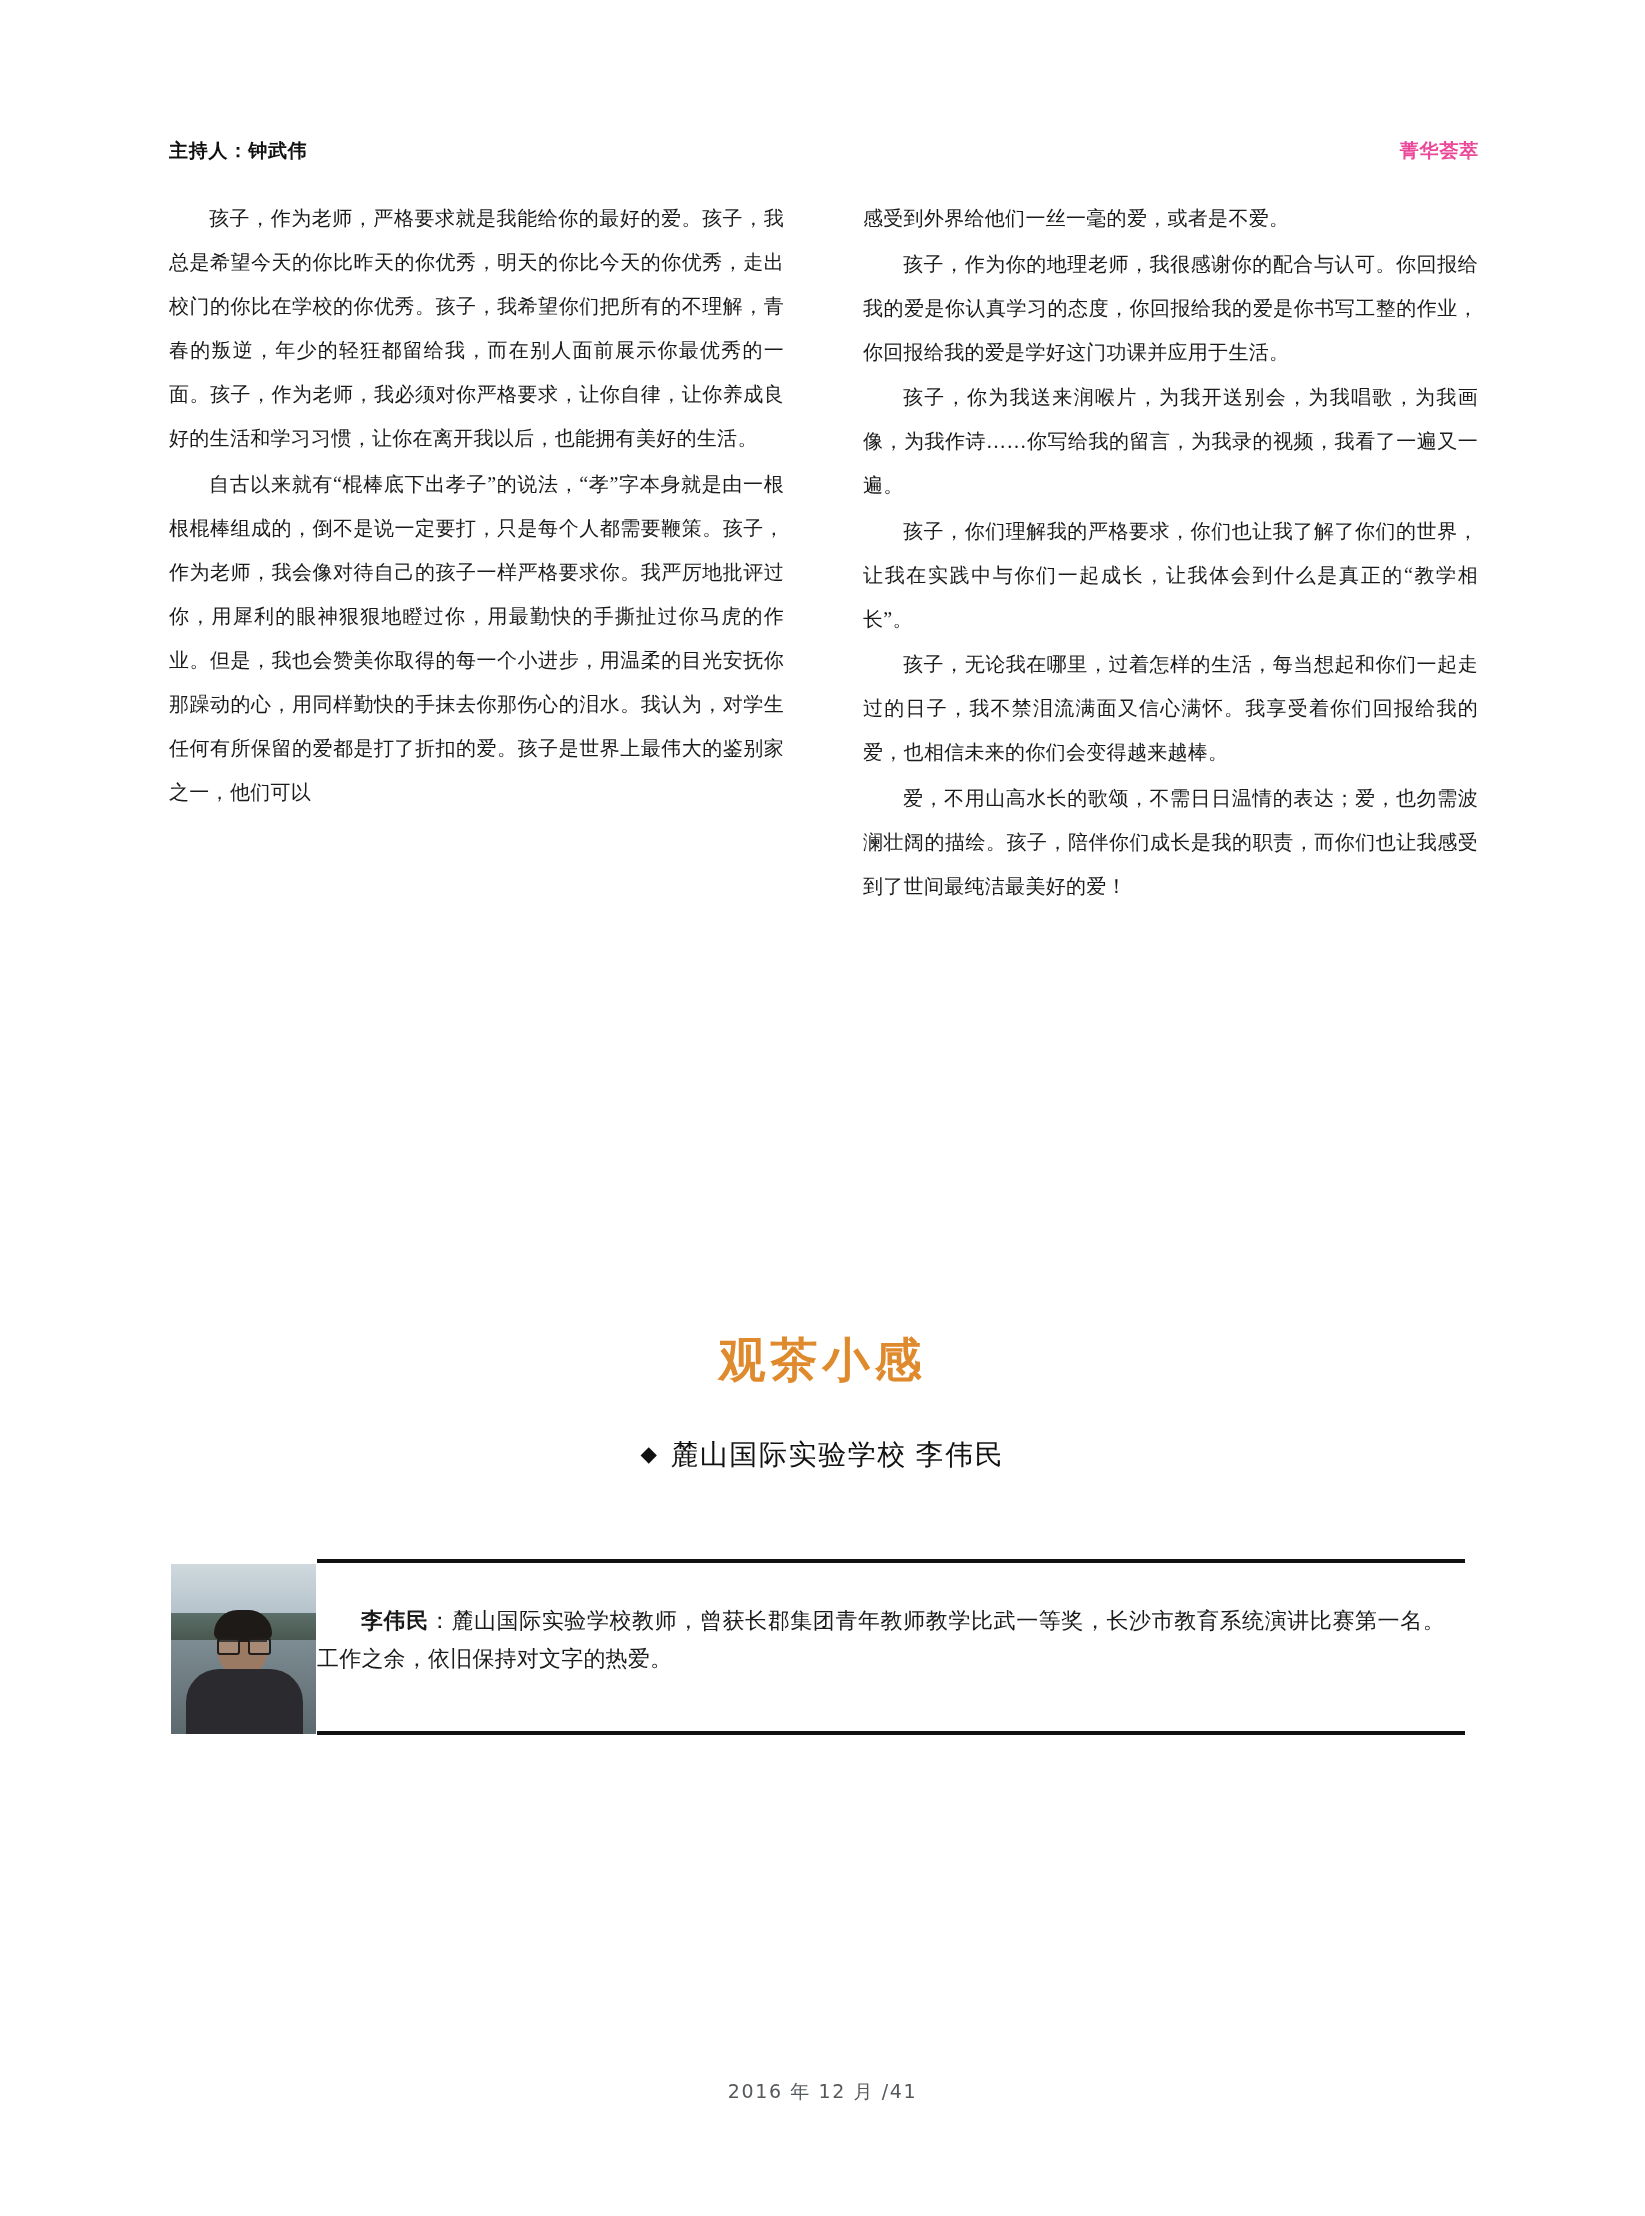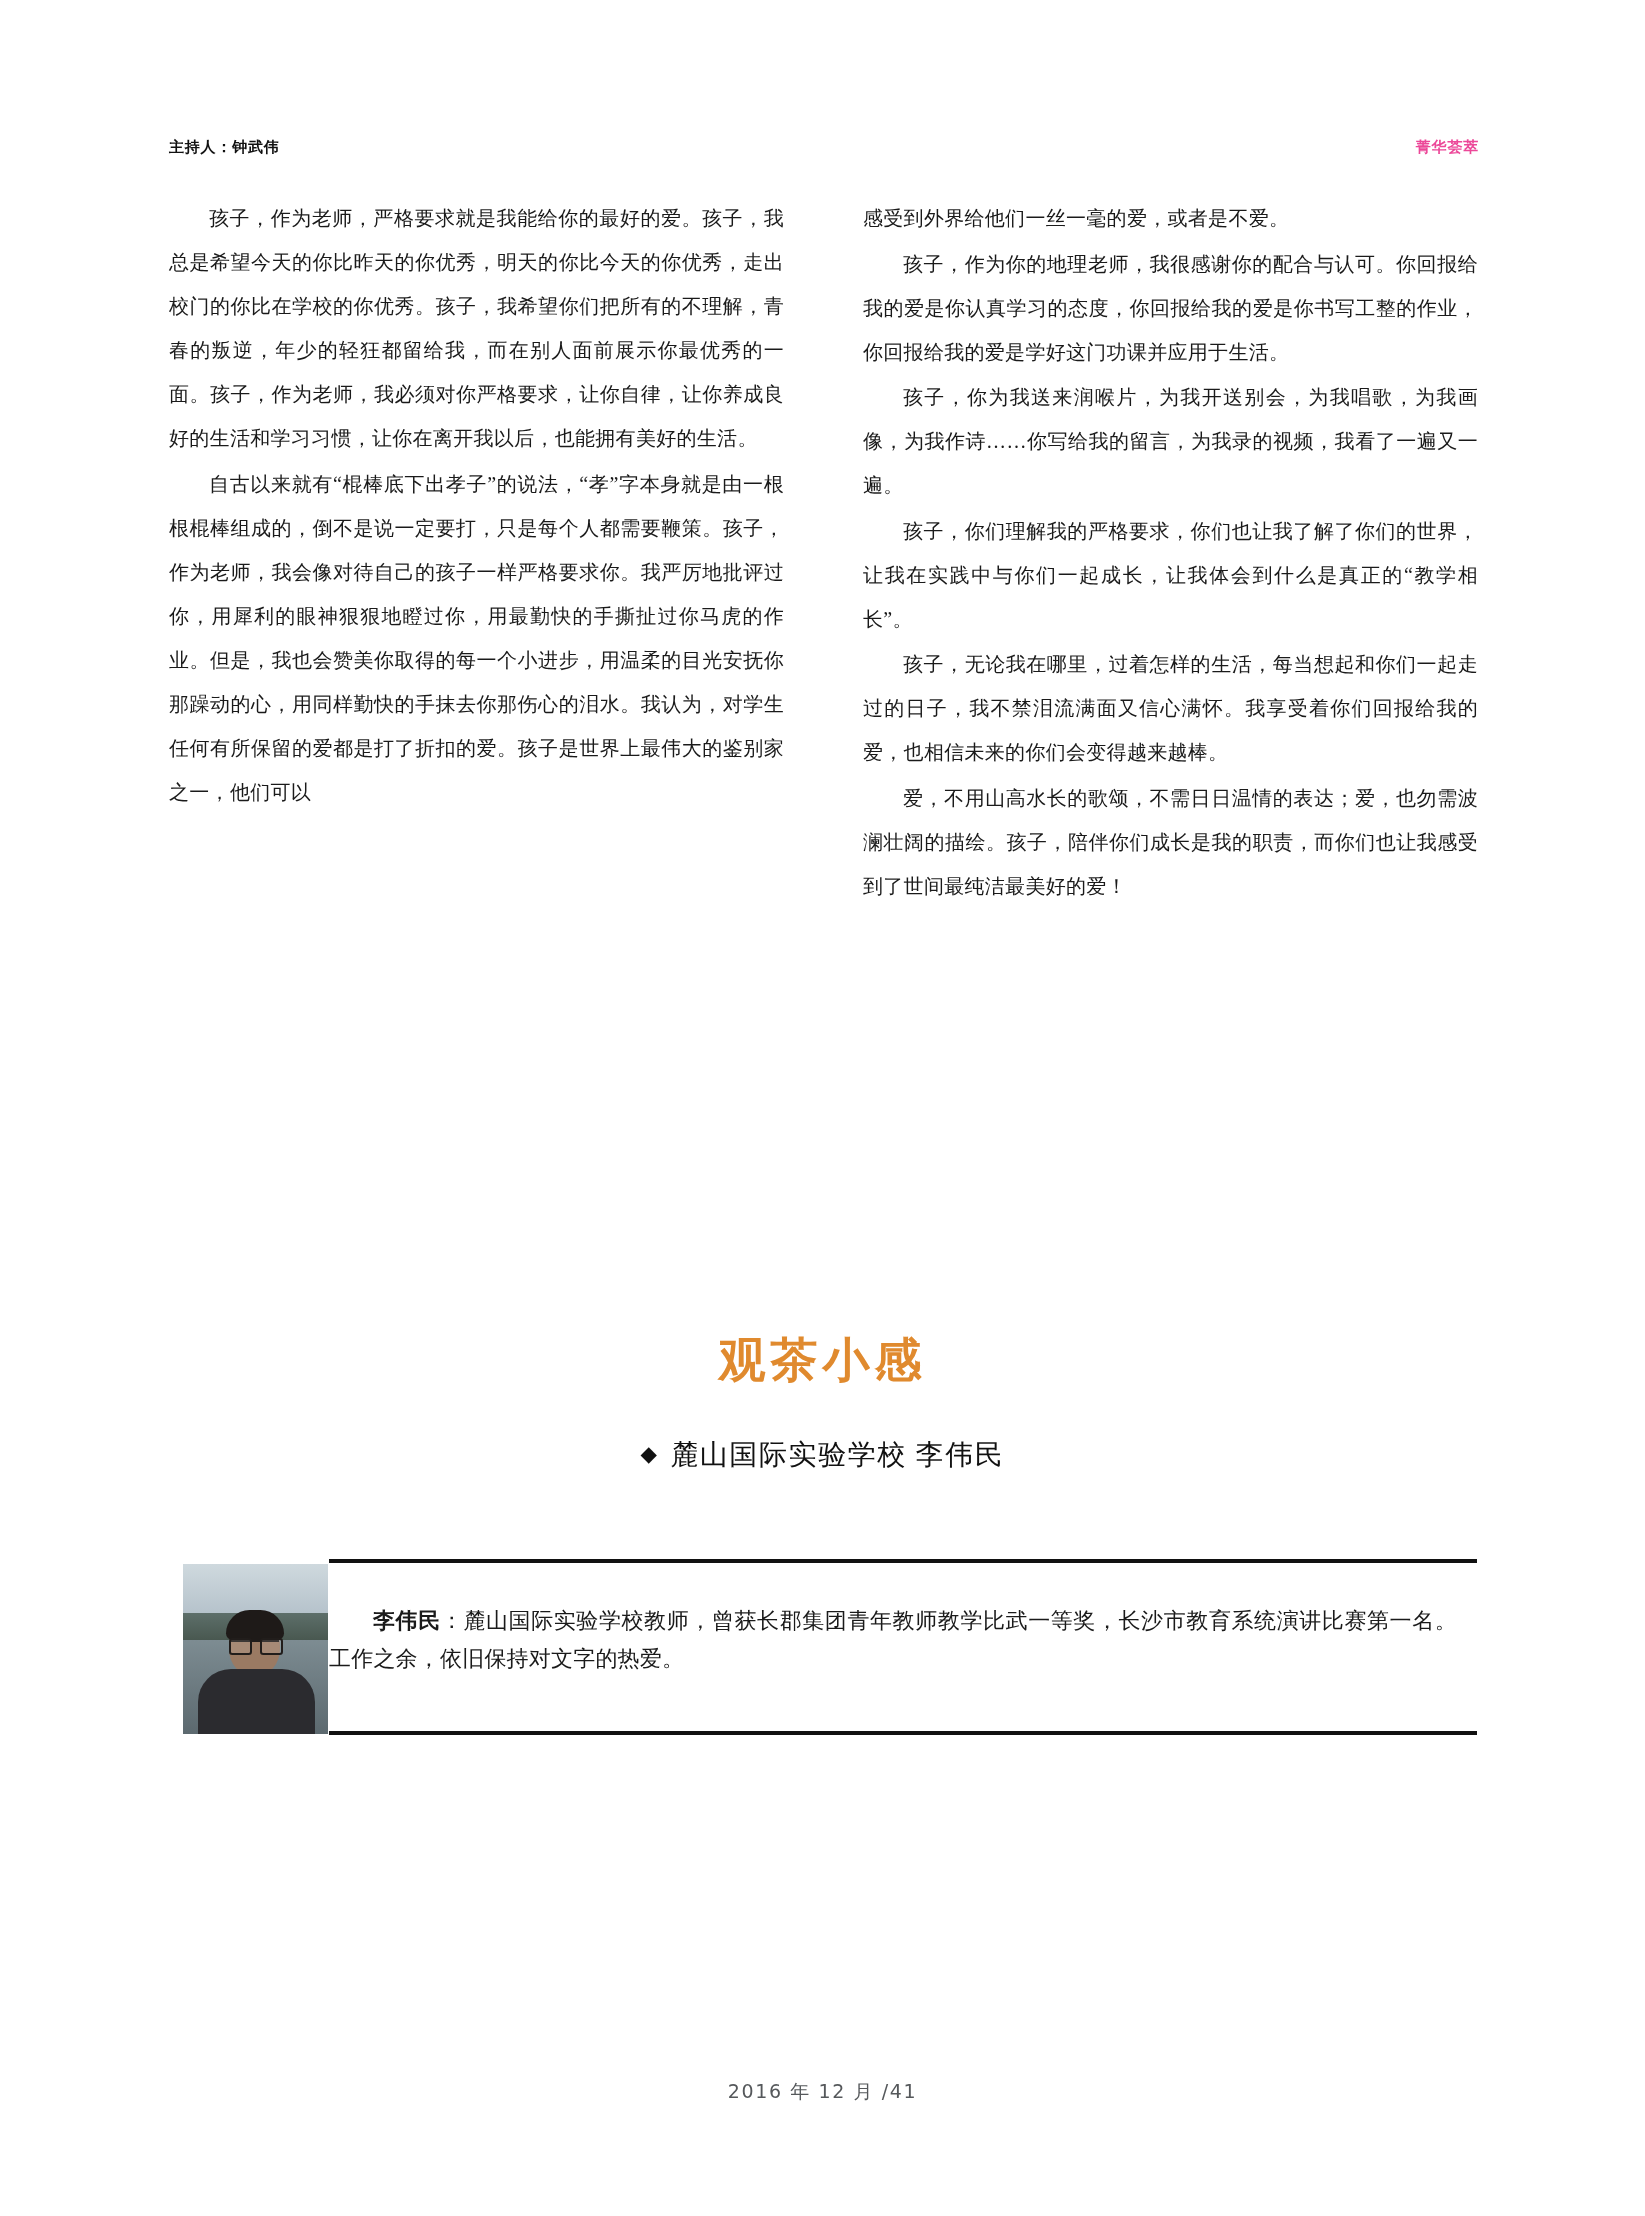--- a/index.html
+++ b/index.html
@@ -26,21 +26,21 @@
   .running-head {
     position: absolute;
     left: 169px;
     top: 138px;
     width: 1310px;
     display: flex;
     justify-content: space-between;
     align-items: baseline;
     font-family: "DejaVu Sans", "Liberation Sans", sans-serif;
     font-weight: bold;
-    font-size: 15px;
+    font-size: 19px;
     letter-spacing: 0.8px;
     color: #111;
   }
   .running-head .rh-right {
     color: #ec4899;
   }
   
   .columns {
     position: absolute;
     left: 169px;
@@ -85,21 +85,21 @@
     color: #111;
   }
   .article-byline .diamond {
     font-size: 21.4px;
     vertical-align: 3.3px;
     margin-right: 11.5px;
   }
   
   .bio {
     position: absolute;
-    left: 183px;
+    left: 171px;
     top: 1559px;
     width: 1295px;
     height: 177px;
   }
   .bio-rule {
     position: absolute;
     left: 146px;
     top: 0;
     width: 1148px;
     height: 4.1px;

